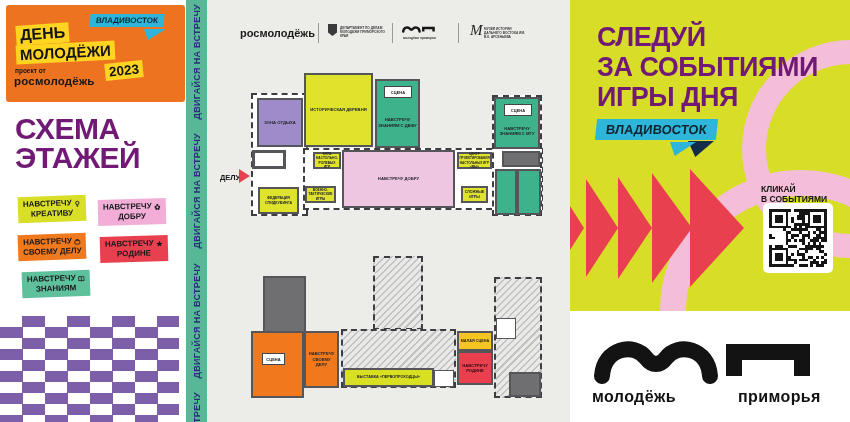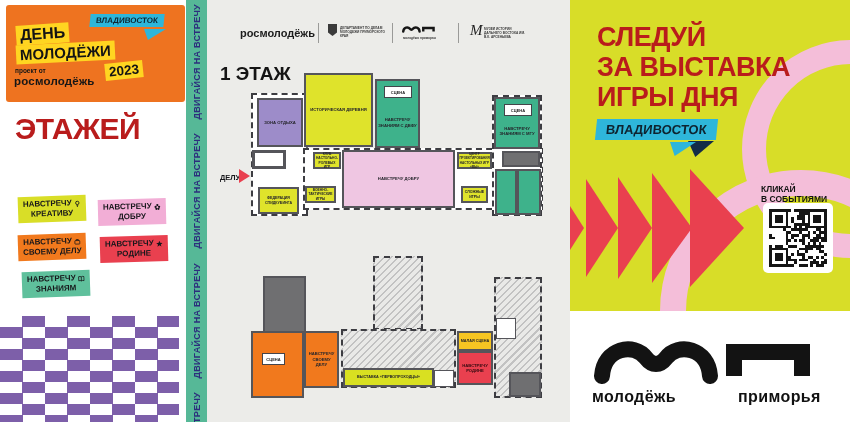--- a/index.html
+++ b/index.html
@@ -3,21 +3,21 @@
 <meta charset="utf-8">
 <style>
   html,body{margin:0;padding:0;background:#fff}
   #app{position:relative;width:850px;height:422px;overflow:hidden;background:#fff;
        font-family:"Liberation Sans","DejaVu Sans",sans-serif;color:#17171b}
   .abs{position:absolute}
   
   .oh{position:absolute;left:6px;top:5px;width:179px;height:97px;background:#ee7320;border-radius:3px}
   .chip{position:absolute;background:#ffd521;color:#141414;font-weight:900;padding:1px 4px;white-space:nowrap}
   .vlbadge{position:absolute;background:#2eb6da;color:#0e2430;font-weight:800;transform:skewX(-6deg);padding:2px 6px;white-space:nowrap}
-  .heading{position:absolute;font-weight:900;color:#b91c1c;letter-spacing:-0.5px}
+  .heading{position:absolute;font-weight:900;color:#701a75;letter-spacing:-0.5px}
   .tag{position:absolute;padding:3px 5px;font-weight:800;font-size:8px;line-height:10px;color:#17171b;text-align:center}
   .tl{display:flex;align-items:center;gap:2px;justify-content:center;white-space:nowrap}
   .checker{position:absolute;left:0;top:316px;width:179px;height:106px;
     background:conic-gradient(#7d5fa9 0 25%,#fff 0 50%,#7d5fa9 0 75%,#fff 0) 0 0/45px 22px}
   .strip{position:absolute;left:186px;top:0;width:21px;height:422px;background:#56b897;overflow:hidden;
     display:flex;flex-direction:column;align-items:center;gap:14px;padding-top:4px;box-sizing:border-box}
   .strip span{writing-mode:vertical-rl;transform:rotate(180deg);font-size:9px;font-weight:800;
     color:#2c2e7d;letter-spacing:.3px;white-space:nowrap}
   
   .mid{position:absolute;left:207px;top:0;width:363px;height:422px;background:#ecece9}
@@ -52,20 +52,21 @@
     <div class="vlbadge" style="left:84px;top:9px;font-size:8px">ВЛАДИВОСТОК</div>
     <div class="abs" style="left:138px;top:24px;width:22px;height:11px;background:#2eb6da;clip-path:polygon(0 0,100% 0,18% 100%)"></div>
     <div class="chip" style="left:10px;top:19px;font-size:16px;transform:rotate(-4deg)">ДЕНЬ</div>
     <div class="chip" style="left:10px;top:38px;font-size:15px;transform:rotate(-3deg)">МОЛОДЁЖИ</div>
     <div class="chip" style="left:99px;top:57px;font-size:13.5px;transform:rotate(-6deg)">2023</div>
     <div class="abs" style="left:9px;top:62px;font-size:6.5px;font-weight:700;color:#161616">проект от</div>
     <div class="abs" style="left:8px;top:70px;font-size:11.5px;font-weight:800;color:#161616;letter-spacing:.2px">росмолодёжь</div>
   </div>
 
   <div class="heading" style="left:15px;top:114px;font-size:30px;line-height:29px">
+    <div>СХЕМА</div>
       <div>ЭТАЖЕЙ</div>
   </div>
 
   <div class="tag" style="left:18px;top:196px;background:#d9de27;transform:rotate(-2deg)">
     <div class="tl">
         <span>НАВСТРЕЧУ</span>
       <svg viewBox="0 0 10 10" width="7" height="7" fill="none" stroke="#17171b" stroke-width="1.2">
           <circle cx="5" cy="4" r="2.4"></circle>
           <path d="M3.8 7.5h2.4M4.2 9h1.6"></path>
         </svg>
@@ -132,21 +133,20 @@
   <div class="logodiv" style="left:392px;top:23px"></div>
   <svg class="abs" style="left:402px;top:24px" width="34" height="10" viewBox="0 0 224 50">
     <path d="M8,42 C10,14 40,8 52,24 C58,32 66,32 72,24 C84,8 114,14 116,42" fill="none" stroke="#161616" stroke-width="16" stroke-linecap="round"></path>
     <path d="M132,42 L132,10 L216,10 L216,42 L200,42 L200,26 L148,26 L148,42 Z" fill="#161616"></path>
   </svg>
   <div class="tinytxt" style="left:403px;top:36px;width:44px;white-space:nowrap">молодёжь   приморья</div>
   <div class="logodiv" style="left:458px;top:23px"></div>
   <div class="abs" style="left:470px;top:22px;font-family:'Liberation Serif','DejaVu Serif',serif;font-style:italic;font-size:15px;color:#1c1c1c">M</div>
   <div class="tinytxt" style="left:484px;top:27px;width:44px">МУЗЕЙ ИСТОРИИ ДАЛЬНЕГО ВОСТОКА ИМ. В.К. АРСЕНЬЕВА</div>
 
-  <div class="floorlbl" style="left:220px;top:63px">1 ЭТАЖ</div>
 
   <div class="fp" style="left:251px;top:93px;width:57px;height:123px"></div>
   <div class="fp" style="left:303px;top:148px;width:240px;height:62px"></div>
   <div class="fp" style="left:492px;top:95px;width:50px;height:121px"></div>
 
   <div class="room c-pur" style="left:257px;top:98px;width:46px;height:49px">
     <div class="rlabel">ЗОНА ОТДЫХА</div>
     </div>
   <div class="room c-yel" style="left:304px;top:73px;width:69px;height:74px">
     <div class="rlabel">ИСТОРИЧЕСКАЯ ДЕРЕВНЯ</div>
@@ -209,21 +209,21 @@
     </div>
   <div class="room" style="left:496px;top:318px;width:20px;height:21px;background:#fff;border-width:1.5px"></div>
   <div class="room c-dark" style="left:509px;top:372px;width:32px;height:25px"></div>
 
   <div class="rp">
     <div class="ring" style="left:172px;top:40px;width:170px;height:170px"></div>
     <div class="ring" style="left:90px;top:170px;width:230px;height:230px;border-width:26px"></div>
 
     <div class="heading" style="left:27px;top:22px;font-size:27px;line-height:30px">
       <div>СЛЕДУЙ</div>
-        <div>ЗА ВЫСТАВКА</div>
+        <div>ЗА СОБЫТИЯМИ</div>
         <div>ИГРЫ ДНЯ</div>
     </div>
 
     <div class="abs" style="left:118px;top:141px;width:26px;height:16px;background:#132c47;clip-path:polygon(0 0,100% 0,28% 100%)"></div>
     <div class="vlbadge" style="left:26px;top:119px;font-size:13px;padding:3px 10px">ВЛАДИВОСТОК</div>
     <div class="abs" style="left:100px;top:142px;width:26px;height:14px;background:#2eb6da;clip-path:polygon(0 0,100% 0,18% 100%)"></div>
 
     <div class="tri" style="left:-16px;top:181px;border-top:47px solid transparent;border-bottom:47px solid transparent;border-left:30px solid #e9404f"></div>
     <div class="tri" style="left:16px;top:179px;border-top:49px solid transparent;border-bottom:49px solid transparent;border-left:32px solid #e9404f"></div>
     <div class="tri" style="left:48px;top:177px;border-top:51px solid transparent;border-bottom:51px solid transparent;border-left:34px solid #e9404f"></div>

